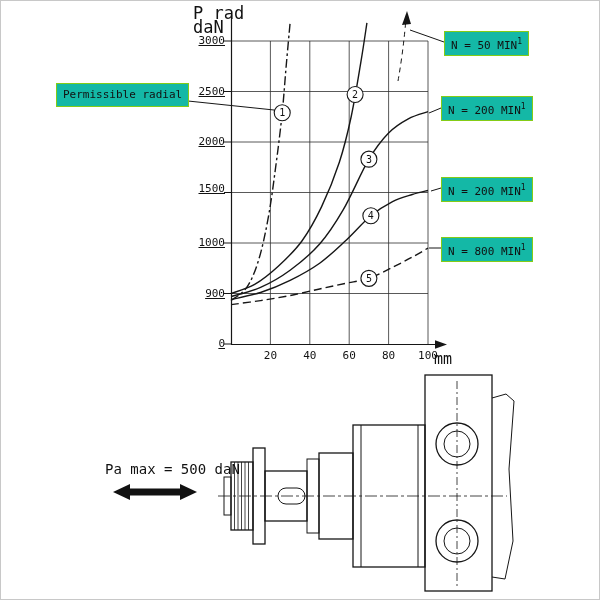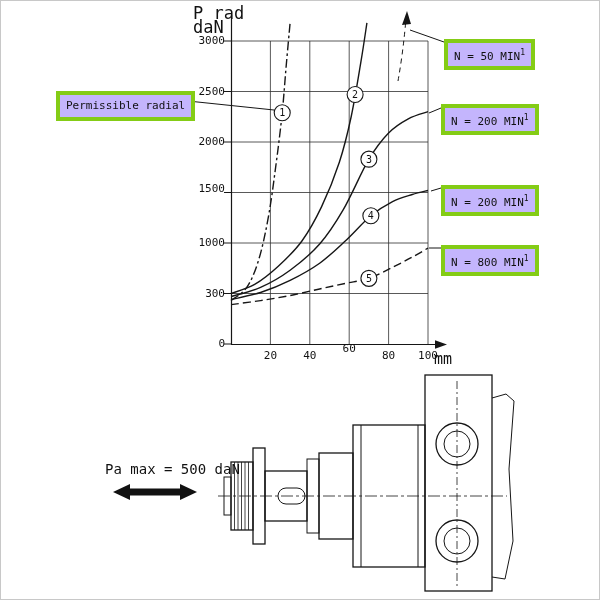--- a/index.html
+++ b/index.html
@@ -1,22 +1,22 @@
 <!DOCTYPE html>
 <html><head>
 <meta charset="utf-8">
 <style>
   html,body{margin:0;padding:0;background:#ffffff;}
   body{font-family:"DejaVu Sans Mono","Liberation Mono",monospace;color:#111;}
   #stage{position:relative;width:600px;height:600px;background:#fff;border:1px solid #c8c8c8;box-sizing:border-box;overflow:hidden;}
   #gfx{position:absolute;left:0;top:0;}
   .tick{position:absolute;font-size:11px;color:#111;line-height:12px;}
-  .ytick{width:40px;text-align:right;}
+  .ytick{width:40px;text-align:right;text-decoration:underline;}
   .xtick{width:30px;text-align:center;}
-  .boxed{position:absolute;border:4px solid #84cc16;background:#c4b5fd;font-size:11px;padding:3px 6px;white-space:nowrap;line-height:13.5px;margin-top:8px;}
+  .boxed{position:absolute;border:1px solid #84cc16;background:#14b8a6;font-size:11px;padding:3px 6px;white-space:nowrap;line-height:13.5px;}
   .boxed sup{font-size:8px;}
   #ylabel{position:absolute;left:192px;top:5px;font-size:17px;line-height:14px;}
   #callout{left:55px;top:82px;padding:4px 6px;}
   #pa-label{position:absolute;left:104px;top:460px;font-size:14px;}
   #mm-unit{position:absolute;left:433px;top:349px;font-size:15px;}
   .ax{stroke:#161616;stroke-width:1.2;}
   .grid{stroke:#2e2e2e;stroke-width:0.8;}
   .thin{stroke:#161616;stroke-width:1;fill:none;}
   .o{stroke:#161616;stroke-width:1.3;fill:none;}
   .i{stroke:#161616;stroke-width:1;fill:none;}
@@ -126,31 +126,31 @@
     </g>
   </svg>
 
   <div id="ylabel">
     <div>P rad</div>
     <div>daN</div>
   </div>
 
   <div id="yticks">
       <div class="tick ytick" style="left: 184px; top: 337px;">0</div>
-      <div class="tick ytick" style="left: 184px; top: 286.5px;">300</div>
+      <div class="tick ytick" style="left: 184px; top: 286.5px;">900</div>
       <div class="tick ytick" style="left: 184px; top: 236px;">1000</div>
       <div class="tick ytick" style="left: 184px; top: 182px;">1500</div>
       <div class="tick ytick" style="left: 184px; top: 135px;">2000</div>
       <div class="tick ytick" style="left: 184px; top: 84.5px;">2500</div>
       <div class="tick ytick" style="left: 184px; top: 34px;">3000</div>
     </div>
   <div id="xticks">
       <div class="tick xtick" style="left: 254.4px; top: 349px;">20</div>
       <div class="tick xtick" style="left: 293.8px; top: 349px;">40</div>
-      <div class="tick xtick" style="left: 333.2px; top: 342px;">60</div>
+      <div class="tick xtick" style="left: 333.2px; top: 349px;">60</div>
       <div class="tick xtick" style="left: 372.6px; top: 349px;">80</div>
       <div class="tick xtick" style="left: 412px; top: 349px;">100</div>
     </div>
   <div id="mm-unit">mm</div>
 
   <div id="callout" class="boxed">
     <div>Permissible radial</div>
   </div>
 
   <div class="boxed" style="left:443px;top:30px;"><span>N = 50 MIN</span><sup>1</sup></div>

